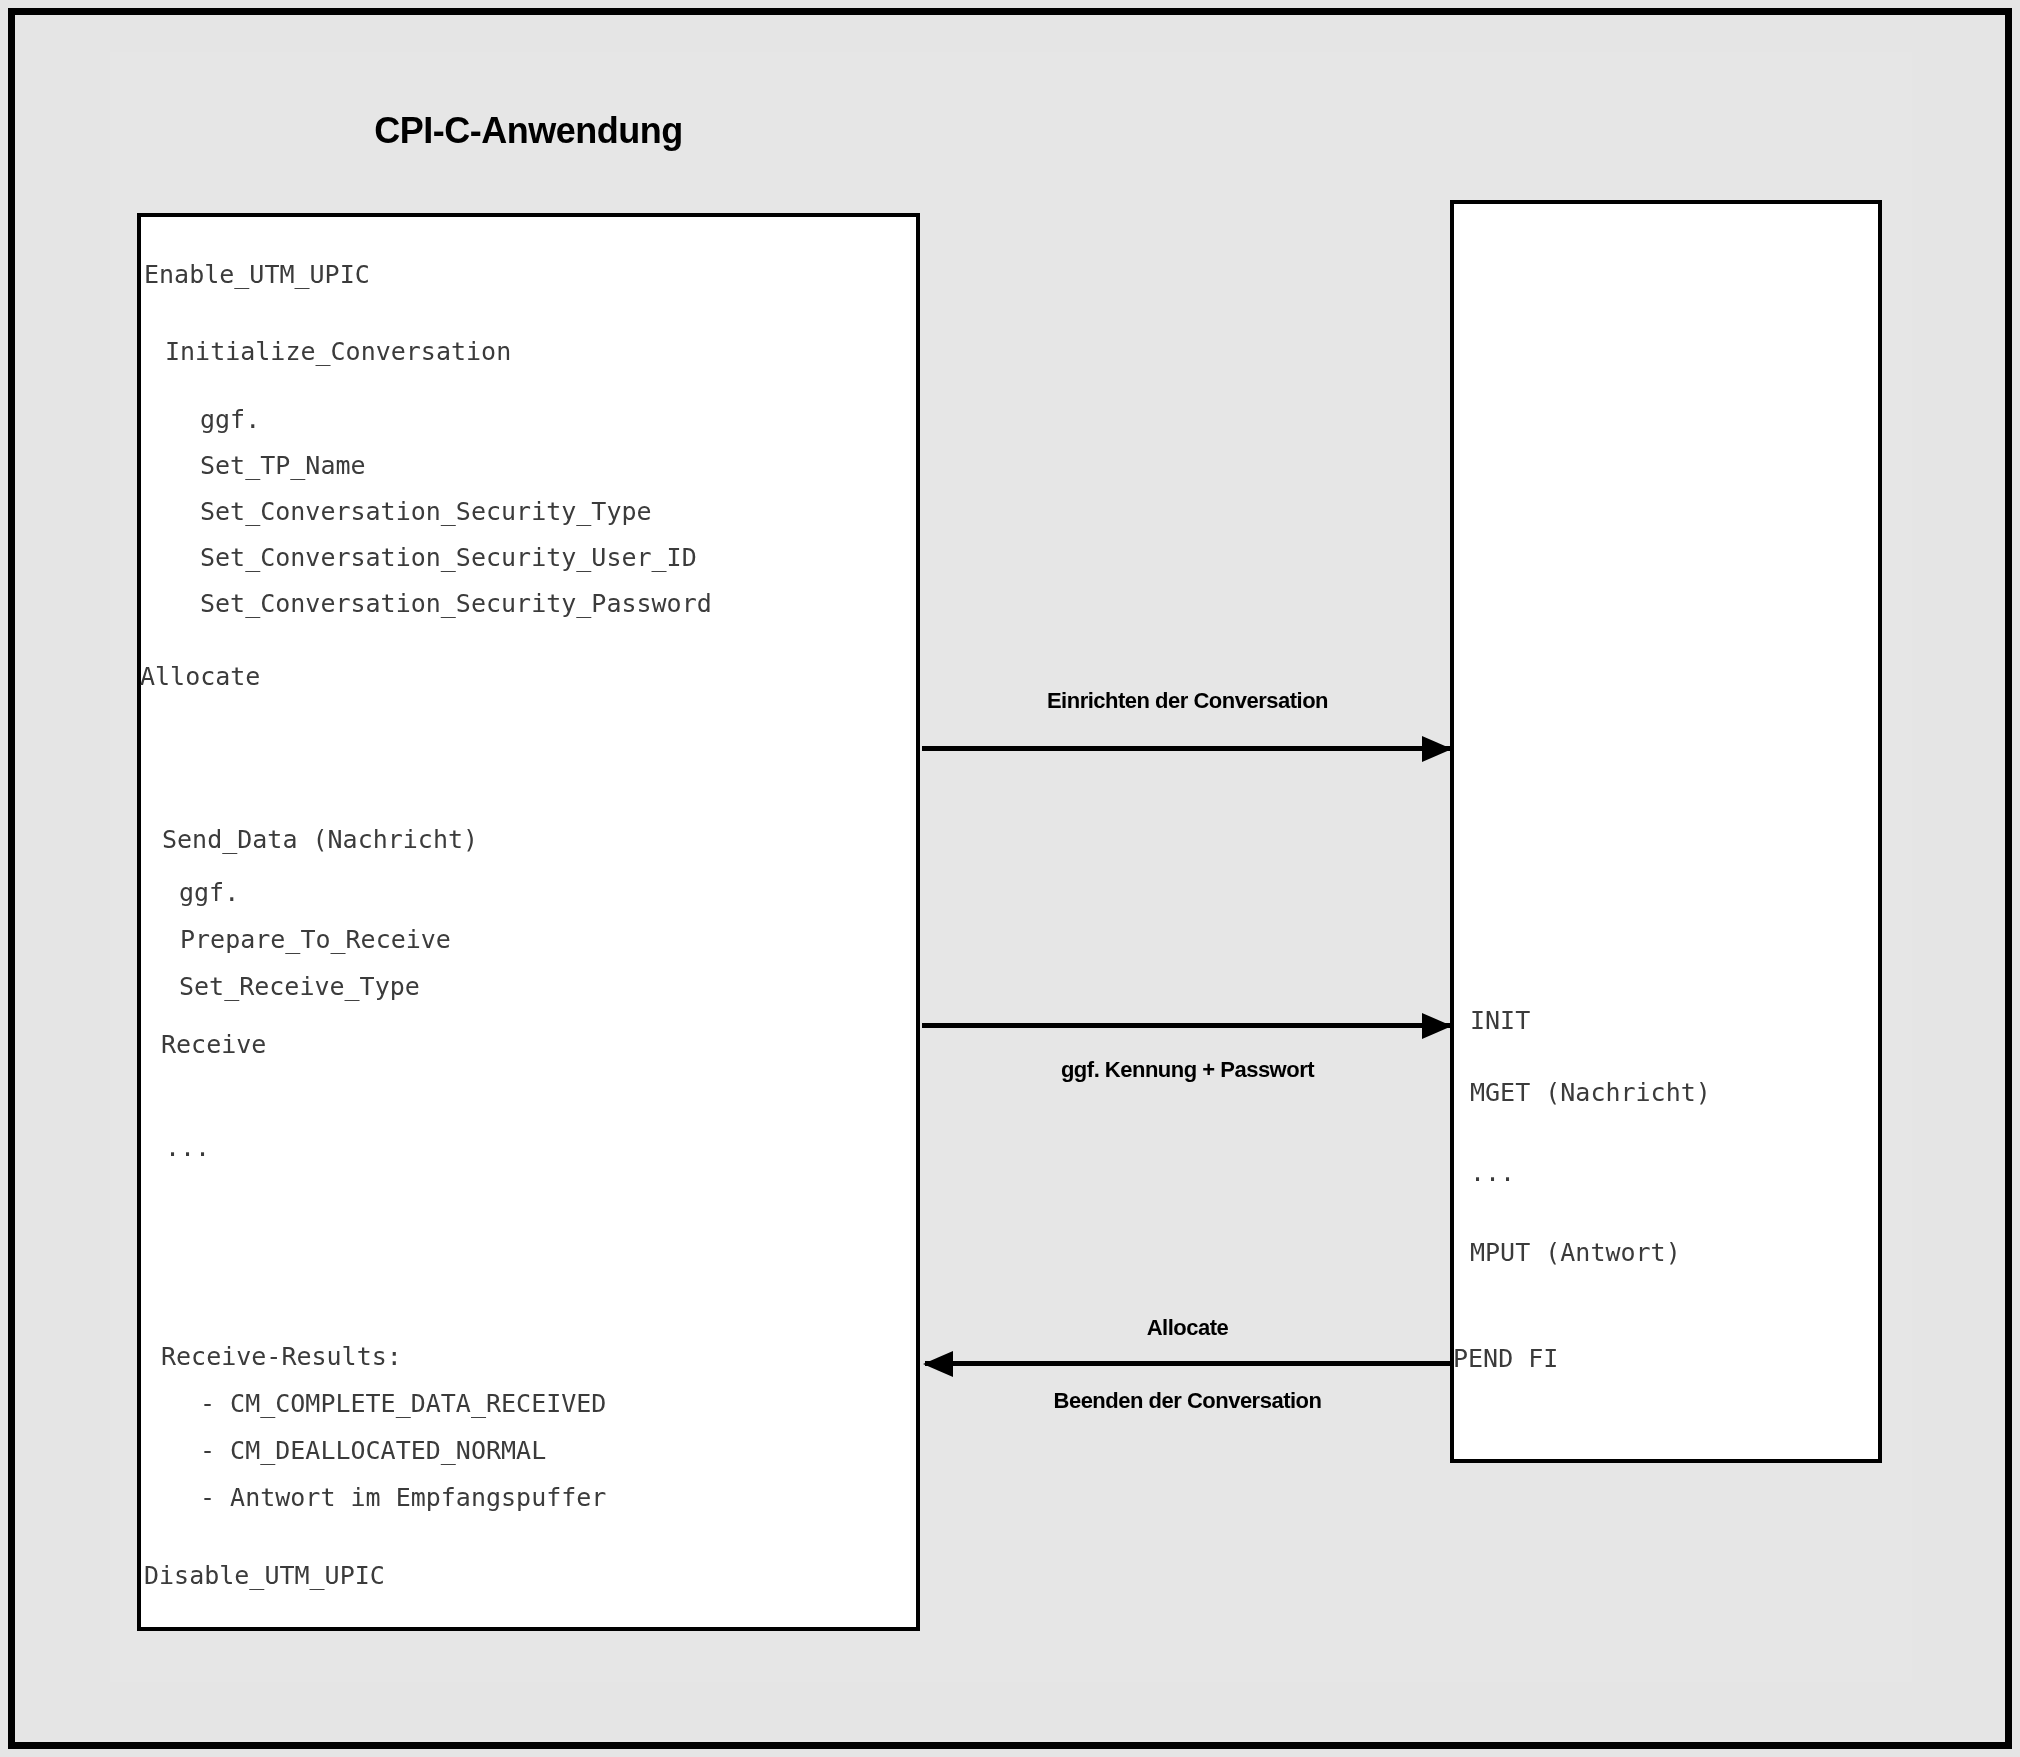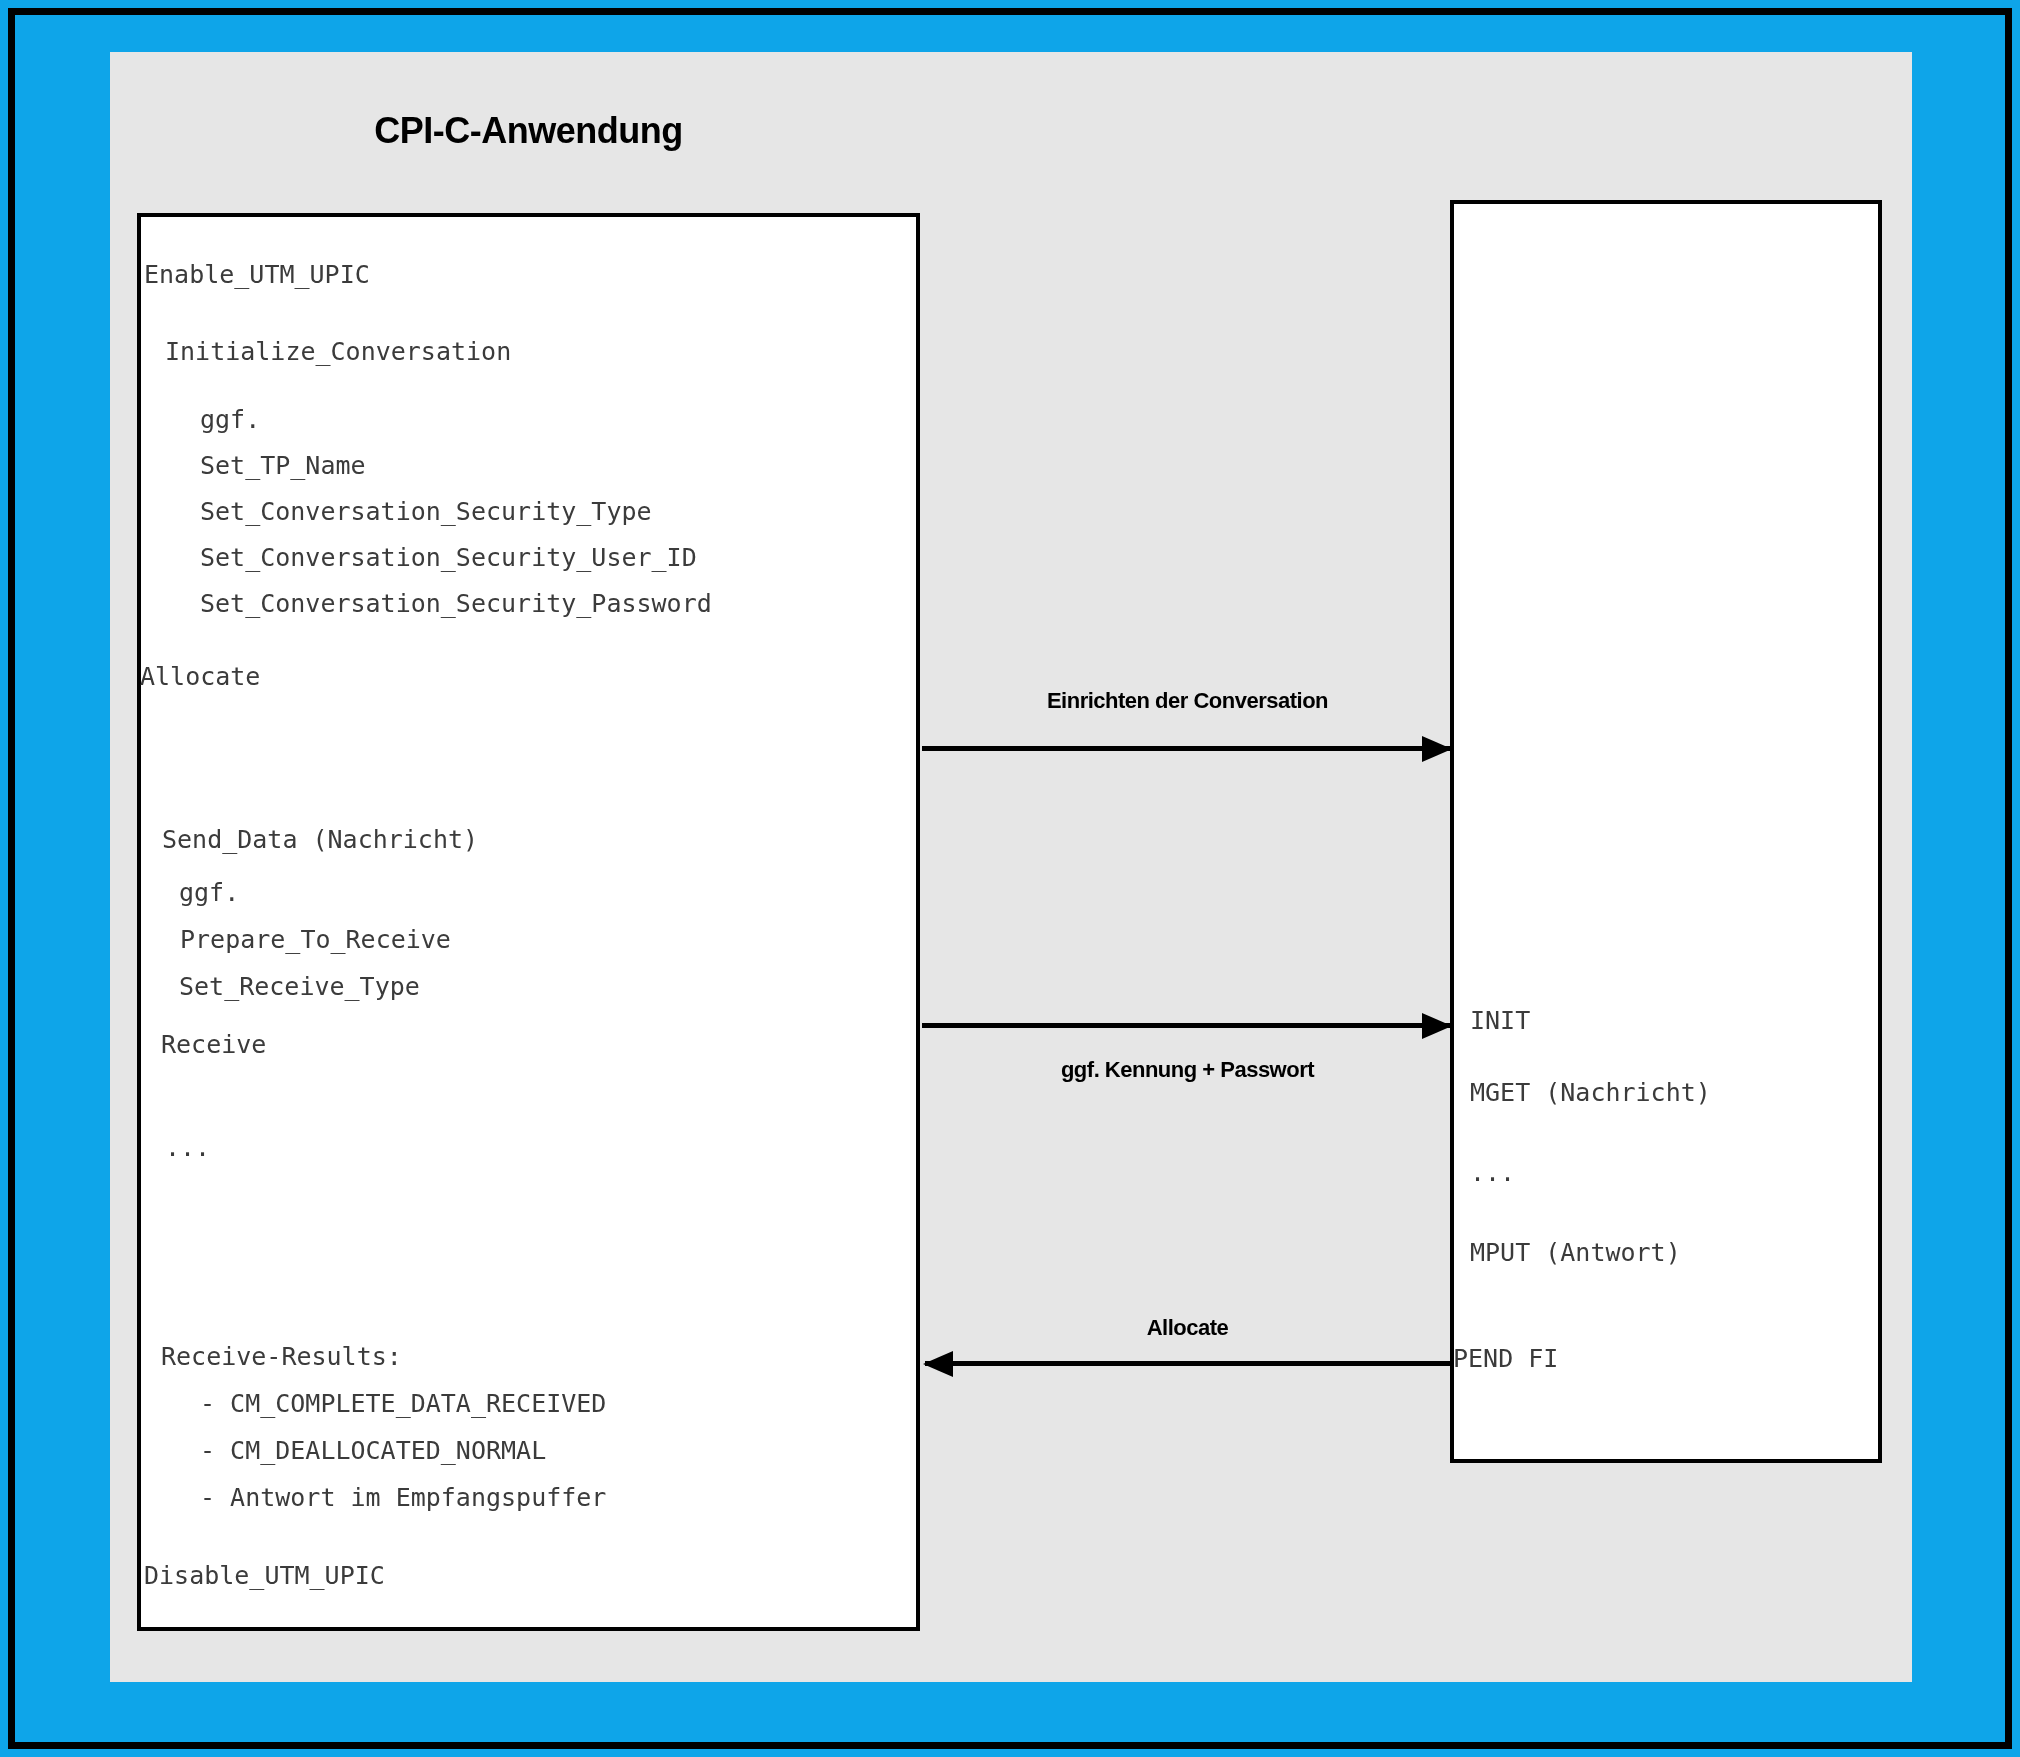--- a/index.html
+++ b/index.html
@@ -1,16 +1,16 @@
 <!DOCTYPE html>
 <html><head>
 <meta charset="utf-8">
 <style>
   html,body{margin:0;padding:0;background:#ffffff;}
-  #canvas{position:relative;width:2020px;height:1757px;background:#0ea5e9;
+  #canvas{position:relative;width:2020px;height:1757px;background:#e5e5e5;
           font-family:"Liberation Sans",sans-serif;overflow:hidden;}
   .frame{position:absolute;left:8px;top:8px;right:8px;bottom:8px;
          border:7px solid #000;background:transparent;}
   .panel{position:absolute;left:110px;top:52px;width:1802px;height:1630px;background:#e6e6e6;}
   .appbox{position:absolute;background:#ffffff;border:4px solid #000;box-sizing:border-box;}
   #left-box{left:137px;top:213px;width:783px;height:1418px;}
   #right-box{left:1450px;top:200px;width:432px;height:1263px;}
   .title{position:absolute;text-align:center;font-weight:bold;font-size:36px;
          letter-spacing:-0.5px;color:#000;}
   #left-title{left:137px;top:110px;width:783px;}
@@ -70,13 +70,14 @@
 
   <div class="arrow" style="left:922px;top:1023px;width:528px">
     <span class="head head-right"></span>
   </div>
   <div class="lbl" style="top:1057px">ggf. Kennung + Passwort</div>
 
   <div class="lbl" style="top:1315px">Allocate</div>
   <div class="arrow" style="left:925px;top:1361px;width:525px">
     <span class="head head-left"></span>
   </div>
+  <div class="lbl" style="top:1388px">Beenden der Conversation</div>
 </div>
 
 </body></html>

